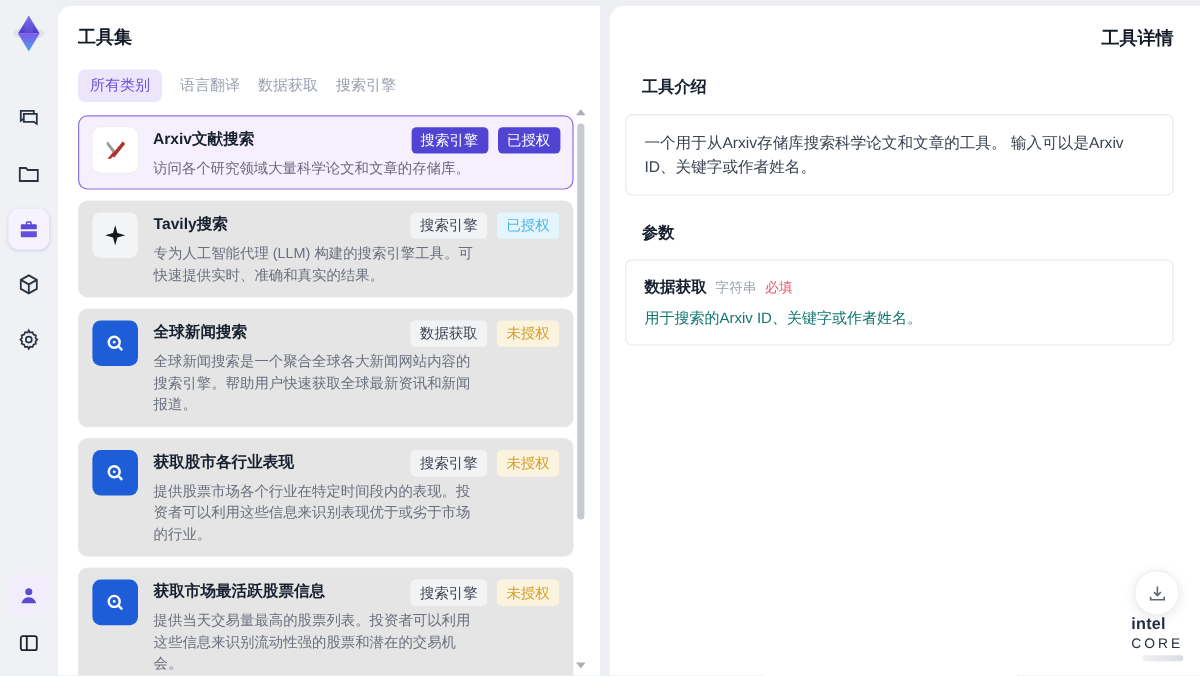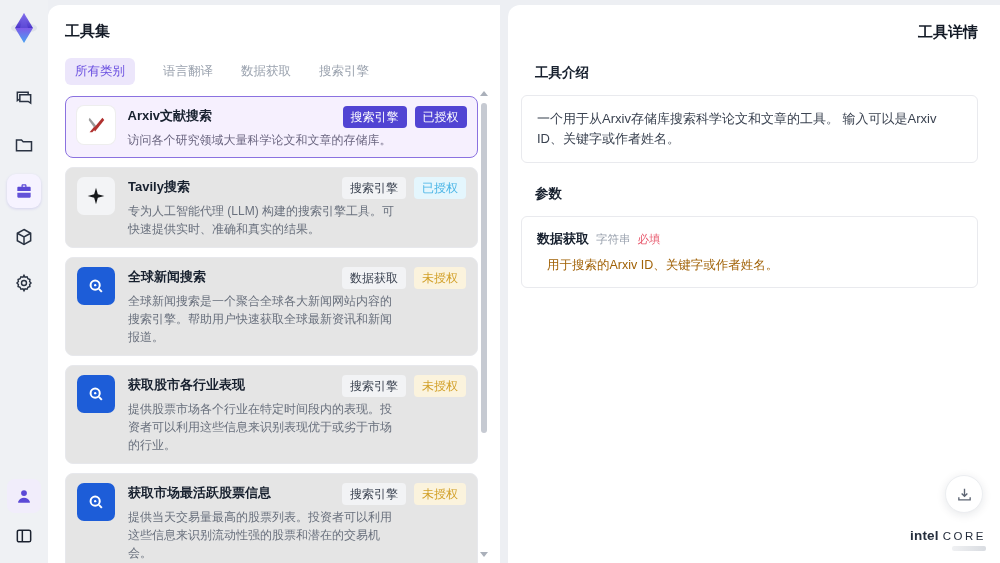--- a/index.html
+++ b/index.html
@@ -28,21 +28,21 @@
   .panel-left {
     position:absolute; left:48px; top:5px; width:452px; height:558px;
     background:#ffffff; border-top-left-radius:12px; padding:17px 0 0 17px;
   }
   .panel-right {
     position:absolute; left:508px; top:5px; width:492px; height:558px;
     background:#ffffff; border-top-left-radius:12px; padding:18px 22px 0 13px;
   }
   .page-title { font-size:15px; font-weight:700; color:#141b27; }
   
-  .tabs { display:flex; align-items:center; gap:28px; margin:17px 0 11px 0; }
+  .tabs { display:flex; align-items:center; gap:15px; margin:17px 0 11px 0; }
   .tab { font-size:12.5px; color:#9aa2ae; cursor:pointer; padding:5px 0; border-radius:6px; }
   .tab.active { background:#ece6fb; color:#6a4fe0; padding:5px 10px; font-weight:500; }
   
   .tool-list { display:flex; flex-direction:column; gap:9px; width:413px; }
   .tool-card {
     background:#e5e5e5; border:1px solid #e7e8ec; border-radius:8px;
     padding:9px 11px; display:flex; gap:13px; cursor:pointer;
   }
   .tool-card.selected { background:#f6f0fe; border:1.5px solid #8b72e0; padding:8.5px 10.5px; }
   .tool-icon {
@@ -77,29 +77,29 @@
   .section-h { font-size:13.5px; font-weight:700; color:#17202e; margin-bottom:13px;margin-left:14px; }
   .box {
     width:457px; background:#fff; border:1px solid #e9eaee; border-radius:6px;
     padding:13px 15px; margin-bottom:22px;
   }
   .intro-text { font-size:13px; color:#3a4250; line-height:1.55; }
   .param-head { display:flex; align-items:baseline; gap:7px; }
   .param-name { font-size:13px; font-weight:700; color:#17202e; }
   .param-type { font-size:11.5px; color:#9aa2ae; }
   .param-req { font-size:11.5px; color:#e85a6e; }
-  .param-desc { font-size:12.5px; color:#a16207; margin-top:9px;margin-left:10px; }
+  .param-desc { font-size:12.5px; color:#0f766e; margin-top:9px; }
   
   .fab {
     position:absolute; right:17px; bottom:50px; width:38px; height:38px; border-radius:50%;
     background:#fff; border:1px solid #eceef1; box-shadow:0 2px 10px rgba(20,30,50,.10);
     display:grid; place-items:center; color:#5d6573; cursor:pointer;
   }
   .intel { position:absolute; right:14px; bottom:12px; text-align:right; color:#252e3d; }
-  .intel .row { display:flex; align-items:baseline; gap:4px; justify-content:flex-end; }
+  .intel .row { display:flex; align-items:baseline; gap:4px; justify-content:flex-end;flex-direction:column; }
   .intel .i { font-size:13.5px; font-weight:700; letter-spacing:.2px; }
   .intel .c { font-size:11.5px; font-weight:300; letter-spacing:2.5px; text-transform:uppercase; }
   .intel .ultra-bar { width:34px; height:5px; margin:3px 0 0 auto; border-radius:2px;
     background:linear-gradient(90deg,#f0f1f3,#d9dce1); }
 </style>
 </head>
 <body>
 
 <div>
 

